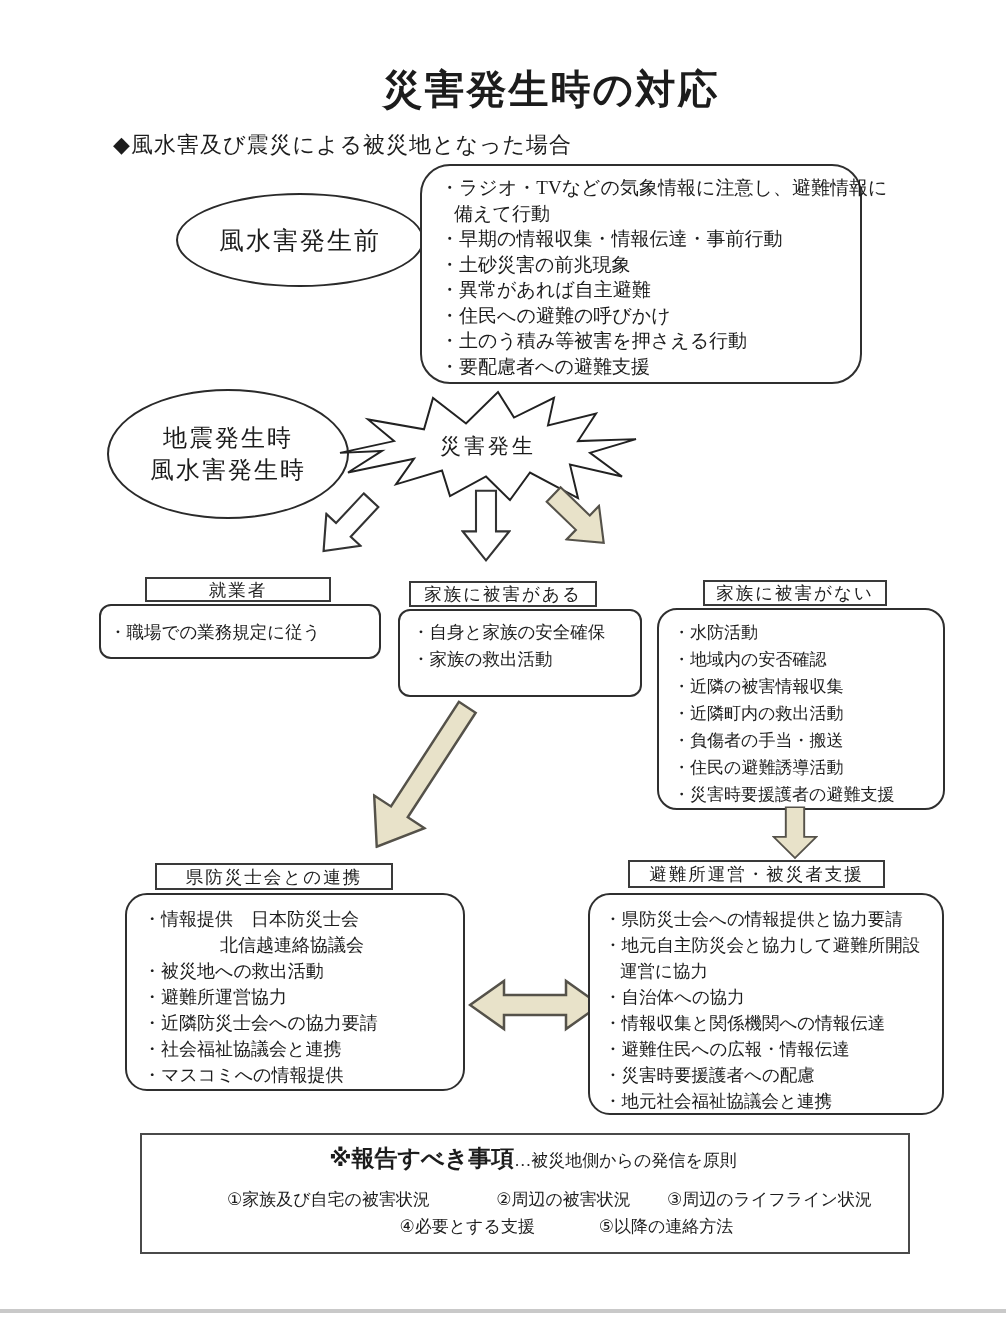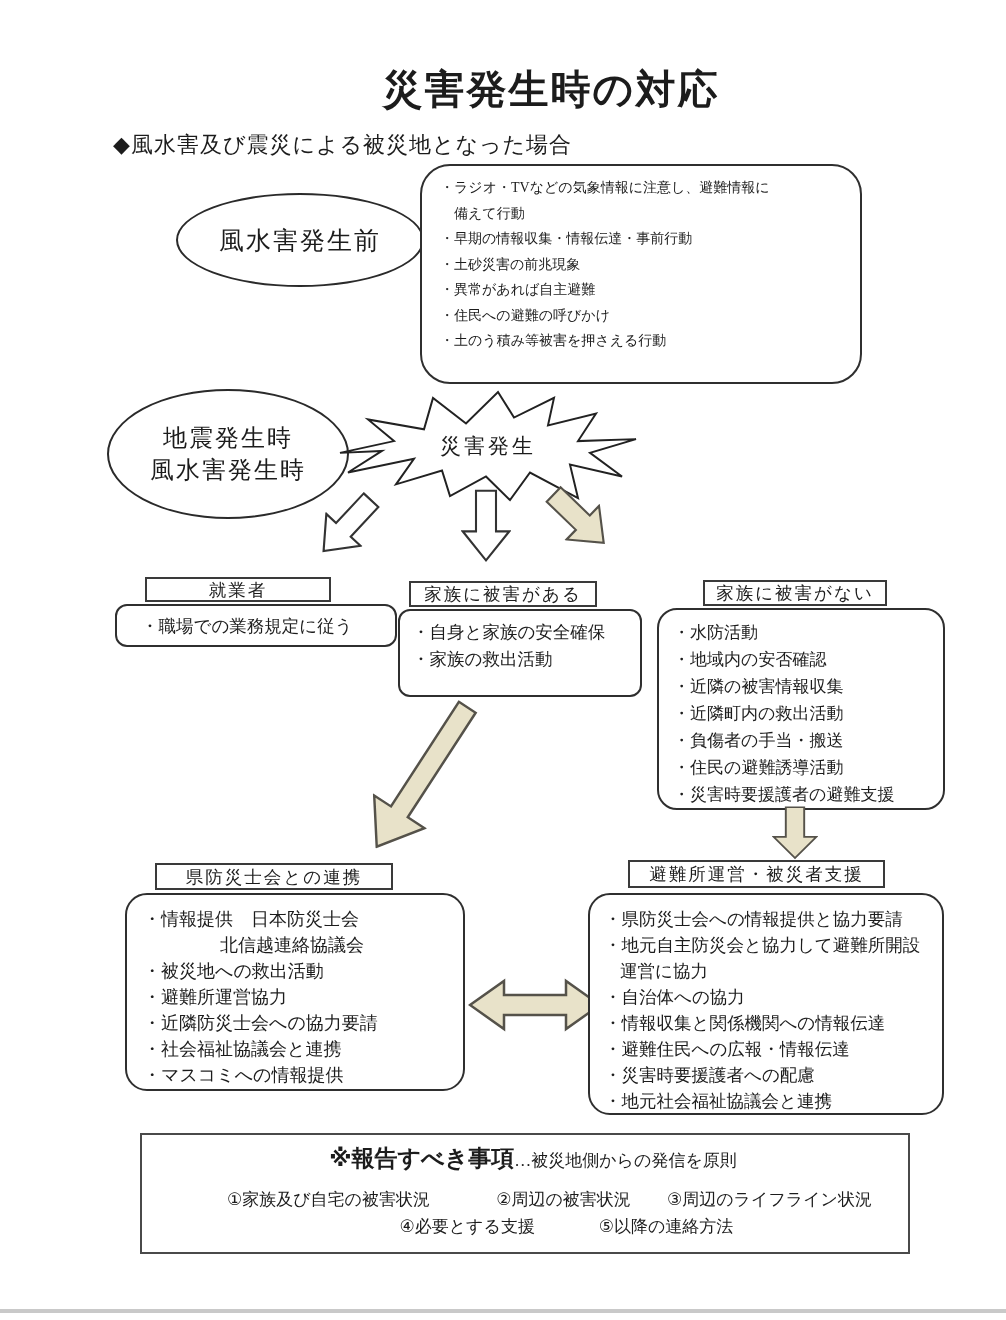--- a/index.html
+++ b/index.html
@@ -10,31 +10,31 @@
   .title{left:0;top:62px;width:1006px;text-align:center;font-size:40px;font-weight:bold;letter-spacing:2px;padding-left:48px;}
   .subtitle{left:113px;top:130px;font-size:22px;letter-spacing:1px;}
 
   .ellipse{border:2px solid #2a2a2a;border-radius:50%;background:#fff;
            display:flex;align-items:center;justify-content:center;flex-direction:column;}
   .e1{left:176px;top:193px;width:244px;height:90px;font-size:25px;letter-spacing:2px;}
   .e2{left:107px;top:389px;width:238px;height:126px;font-size:24px;letter-spacing:2px;}
 
   .roundbox{border:2px solid #2f2f2f;border-radius:28px;background:#fff;box-sizing:border-box;}
   .rainbox{left:420px;top:164px;width:442px;height:220px;border-radius:30px;padding:9px 10px 0 18px;}
-  .rainbox .ln{font-size:14px;line-height:25.5px;white-space:nowrap;}
+  .rainbox .ln{font-size:19px;line-height:25.5px;white-space:nowrap;}
 
   .hdrbox{border:2px solid #3a3a3a;background:#fff;box-sizing:border-box;text-align:center;
           font-size:17.5px;letter-spacing:2px;}
   .h-col1{left:145px;top:577px;width:186px;height:25px;line-height:22px;}
   .h-col2{left:409px;top:581px;width:188px;height:26px;line-height:23px;}
   .h-col3{left:703px;top:580px;width:184px;height:26px;line-height:23px;}
   .h-bl{left:155px;top:863px;width:238px;height:27px;line-height:24px;}
   .h-br{left:628px;top:860px;width:257px;height:28px;line-height:25px;}
 
-  .b-col1{left:99px;top:604px;width:282px;height:43px;border-radius:12px;display:flex;align-items:center;padding-left:24px;margin-left:16px;}
+  .b-col1{left:99px;top:604px;width:282px;height:55px;border-radius:12px;display:flex;align-items:center;padding-left:8px;}
   .b-col1 .ln{font-size:17.5px;}
   .b-col2{left:398px;top:609px;width:244px;height:88px;border-radius:12px;padding:8px 0 0 12px;}
   .b-col2 .ln{font-size:17.5px;line-height:27px;}
   .b-col3{left:657px;top:608px;width:288px;height:202px;border-radius:20px;padding:9px 0 0 14px;}
   .b-col3 .ln{font-size:17px;line-height:27px;}
   .b-bl{left:125px;top:893px;width:340px;height:198px;border-radius:22px;padding:11px 0 0 16px;}
   .b-bl .ln{font-size:18px;line-height:26px;}
   .b-br{left:588px;top:893px;width:356px;height:222px;border-radius:22px;padding:11px 0 0 14px;}
   .b-br .ln{font-size:17.5px;line-height:26px;white-space:nowrap;}
 
@@ -74,20 +74,21 @@
   </div>
 
   <div class="abs roundbox rainbox">
     <div class="ln">・ラジオ・TVなどの気象情報に注意し、避難情報に</div>
     <div class="ln ind1">備えて行動</div>
     <div class="ln">・早期の情報収集・情報伝達・事前行動</div>
     <div class="ln">・土砂災害の前兆現象</div>
     <div class="ln">・異常があれば自主避難</div>
     <div class="ln">・住民への避難の呼びかけ</div>
     <div class="ln">・土のう積み等被害を押さえる行動</div>
+    <div class="ln">・要配慮者への避難支援</div>
   </div>
 
   <div class="abs ellipse e2">
     <span>地震発生時</span>
     <span>風水害発生時</span>
   </div>
 
   <svg class="abs burst-wrap burst-svg" viewBox="0 0 300 114" preserveAspectRatio="none">
     <polygon points="2,64 56,52 30,30 86,40 95,8 128,34 160,2 176,28 216,8 210,36 258,24 240,52 298,50 252,64 284,88 232,76 240,110 192,84 172,112 148,88 112,108 104,82 58,96 76,70 10,84 44,62"></polygon>
   </svg>

